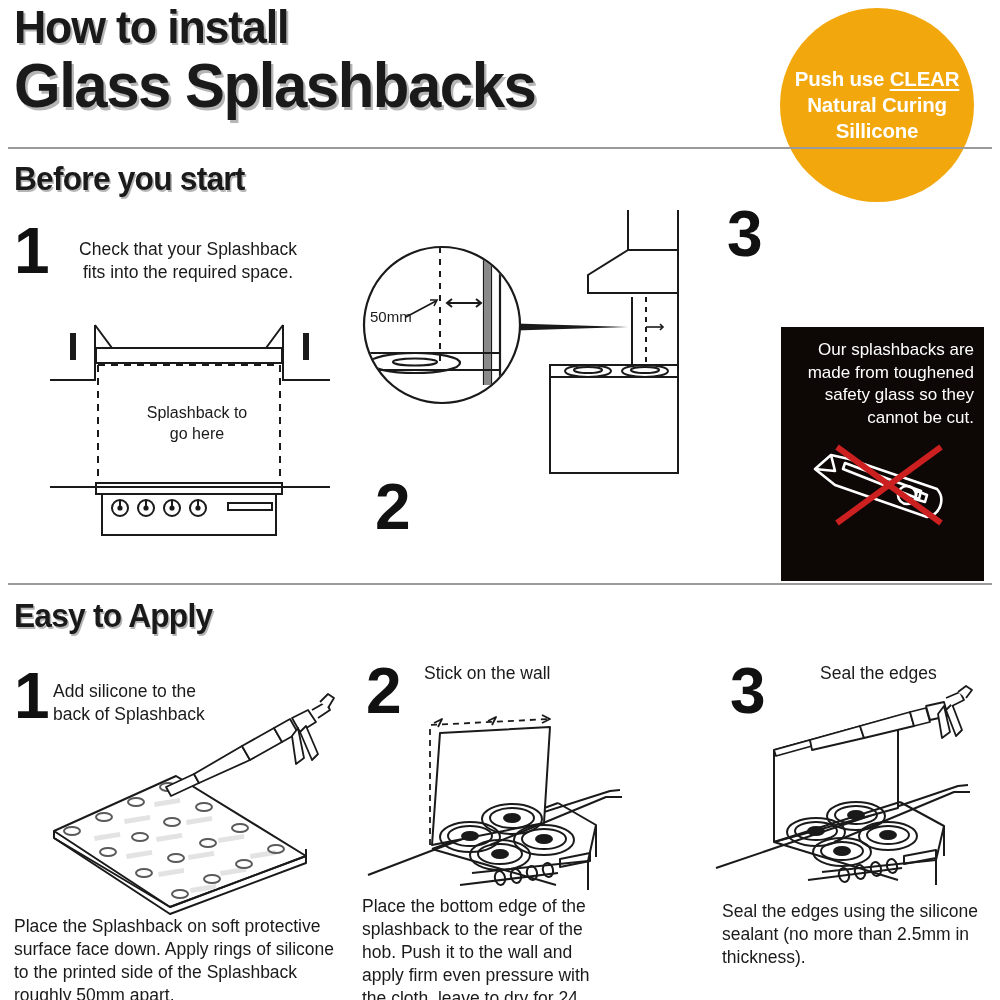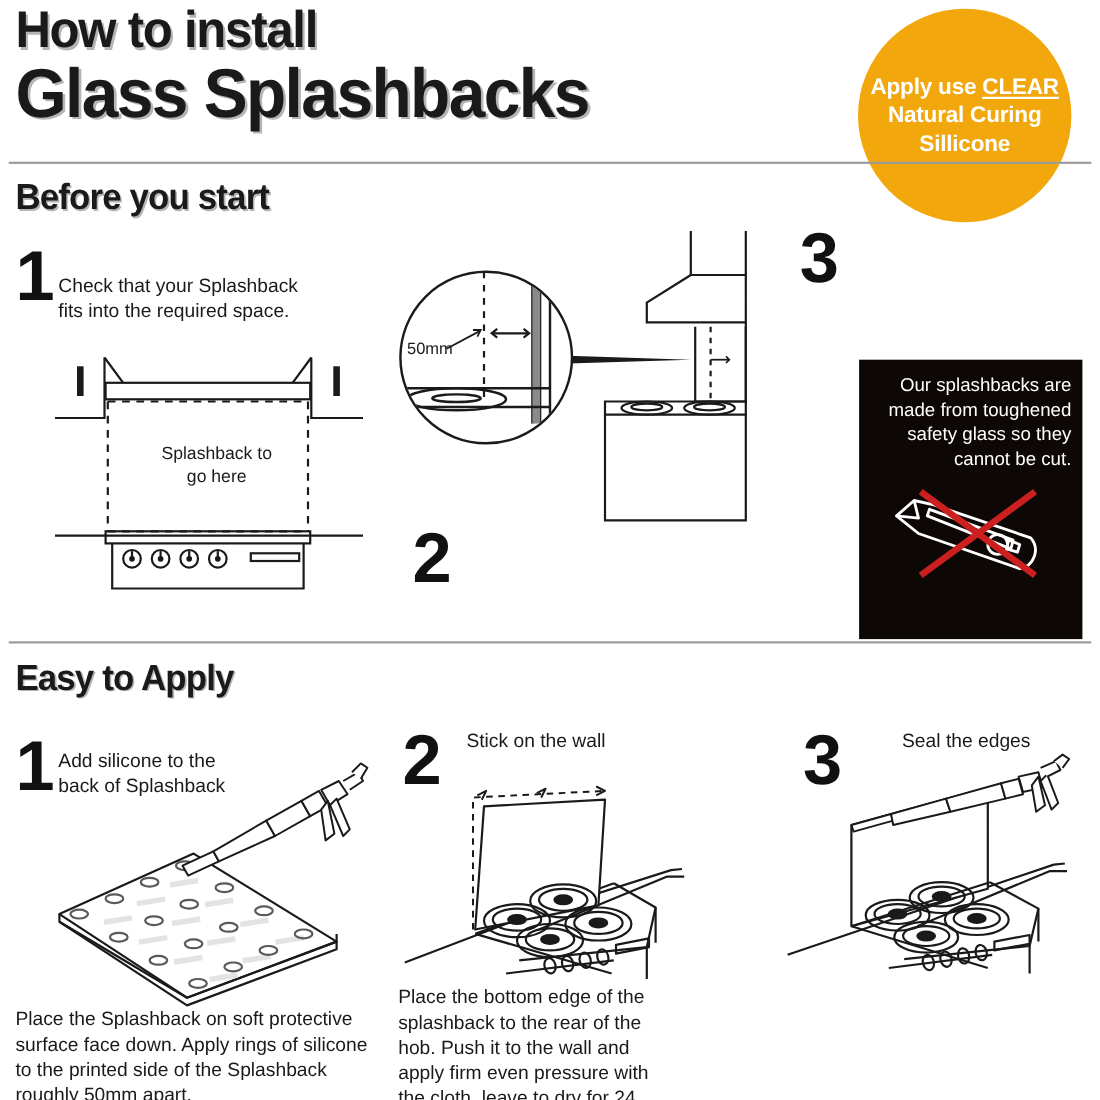--- a/index.html
+++ b/index.html
@@ -85,31 +85,31 @@
 
 <div class="page">
 
   <div class="title-block">
     <div class="title-1">How to install</div>
     <div class="title-2">Glass Splashbacks</div>
   </div>
 
   <div class="badge" style="background: rgb(242, 167, 12);">
     <div class="badge-text">
-      <span>Apply use </span><u>CLEAR</u><br>
+      <span>Push use </span><u>CLEAR</u><br>
       <span>Natural Curing</span><br>
       <span>Sillicone</span>
     </div>
   </div>
 
   <div class="rule rule-top" style="border-top-color: rgb(155, 155, 155);"></div>
   <div class="section-head sh-1">Before you start</div>
 
   <div class="stepnum" style="left:14px;top:222px;">1</div>
-  <div class="stepcap" style="left:53px;top:248px;width:270px;white-space:pre-line;">Check that your Splashback
+  <div class="stepcap" style="left:53px;top:238px;width:270px;white-space:pre-line;text-align:center;">Check that your Splashback
 fits into the required space.</div>
 
   <div class="draw" style="left:40px;top:320px;">
     <svg width="300" height="225" viewBox="0 0 300 225">
       <g fill="none" stroke="#1a1a1a" stroke-width="2">
 
         <path d="M10 60 L55 60 L55 5"></path>
         <line x1="33" y1="13" x2="33" y2="40" stroke-width="6"></line>
 
         <path d="M290 60 L243 60 L243 5"></path>
@@ -388,14 +388,15 @@
         <path d="M148 46 L198 32 L202 46 L152 58 Z"></path>
         <path d="M198 32 L214 28 L218 42 L202 46 Z"></path>
         <path d="M214 26 L232 22 L236 36 L218 40 Z"></path>
         <path d="M232 26 L238 52 L230 58 L226 34 Z"></path>
         <path d="M240 24 L250 50 L244 56 L234 30 Z"></path>
         <path d="M234 18 L248 12 L252 20 L240 26"></path>
         <path d="M246 12 L254 6 L260 10 L254 18"></path>
       </g>
     </svg>
   </div>
+  <div class="bodytext" style="left:722px;top:900px;width:260px;">Seal the edges using the silicone sealant (no more than 2.5mm in thickness).</div>
 
 </div>
 
 </body></html>

